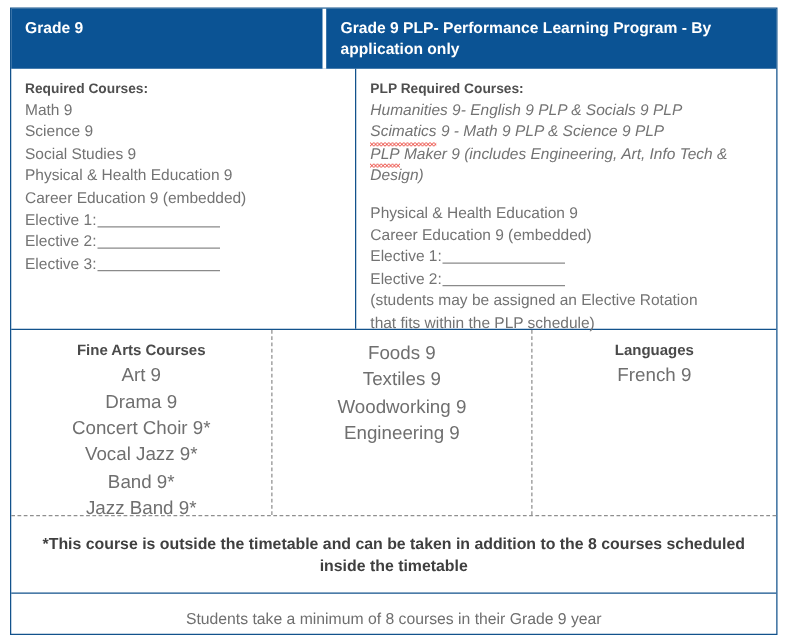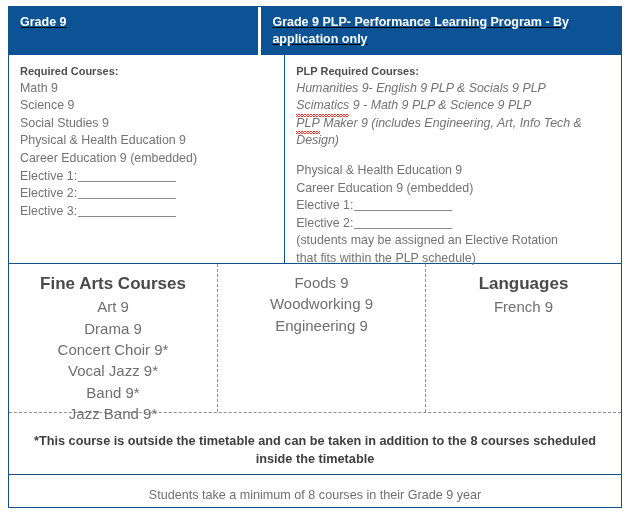--- a/index.html
+++ b/index.html
@@ -32,21 +32,20 @@
     border: 1.5px solid #12528c;
     display: flex;
     flex-direction: column;
   }
 
   
   .header-row {
     display: flex;
     flex: 0 0 auto;
     height: 48px;
-    text-decoration: underline;
   }
   .hdr {
     background: #0b5394;
     color: #ffffff;
     font-size: 12.5px;
     font-weight: 600;
     line-height: 1.32;
     padding: 7px 9px 6px 11px;
     box-sizing: border-box;
     display: block;
@@ -144,21 +143,21 @@
   .cat-applied {
     width: 208px;
     border-right: 1.5px dashed #8f8f8f;
   }
   .cat-lang {
     flex: 1 1 auto;
   }
   .cat-title {
     color: #4a4a4a;
     font-weight: 700;
-    font-size: 17px;
+    font-size: 12px;
     line-height: 1.38;
     margin-bottom: 1px;
   }
   .cat-item {
     color: #6f6f6f;
     font-size: 15px;
     line-height: 1.42;
   }
 
   
@@ -167,21 +166,20 @@
     box-sizing: border-box;
     text-align: center;
     display: flex;
     align-items: flex-start;
     justify-content: center;
   }
   .note-star {
     height: 62px;
     border-bottom: 1.5px solid #12528c;
     padding: 13px 22px 0 22px;
-    align-items: center;
   }
   .note-star .note-text {
     color: #3f3f3f;
     font-weight: 700;
     font-size: 12.7px;
     line-height: 1.45;
   }
   .note-min {
     height: 43px;
     padding: 12px 20px 0 20px;
@@ -251,20 +249,21 @@
             <div class="cat-item">Drama 9</div>
             <div class="cat-item">Concert Choir 9*</div>
             <div class="cat-item">Vocal Jazz 9*</div>
             <div class="cat-item">Band 9*</div>
             <div class="cat-item">Jazz Band 9*</div>
           </div>
       </div>
       <div class="cat cat-applied">
         <div id="cat1">
             <div class="cat-item">Foods 9</div>
+            <div class="cat-item">Textiles 9</div>
             <div class="cat-item">Woodworking 9</div>
             <div class="cat-item">Engineering 9</div>
           </div>
       </div>
       <div class="cat cat-lang">
         <div class="cat-title">Languages</div>
         <div id="cat2">
             <div class="cat-item">French 9</div>
           </div>
       </div>

